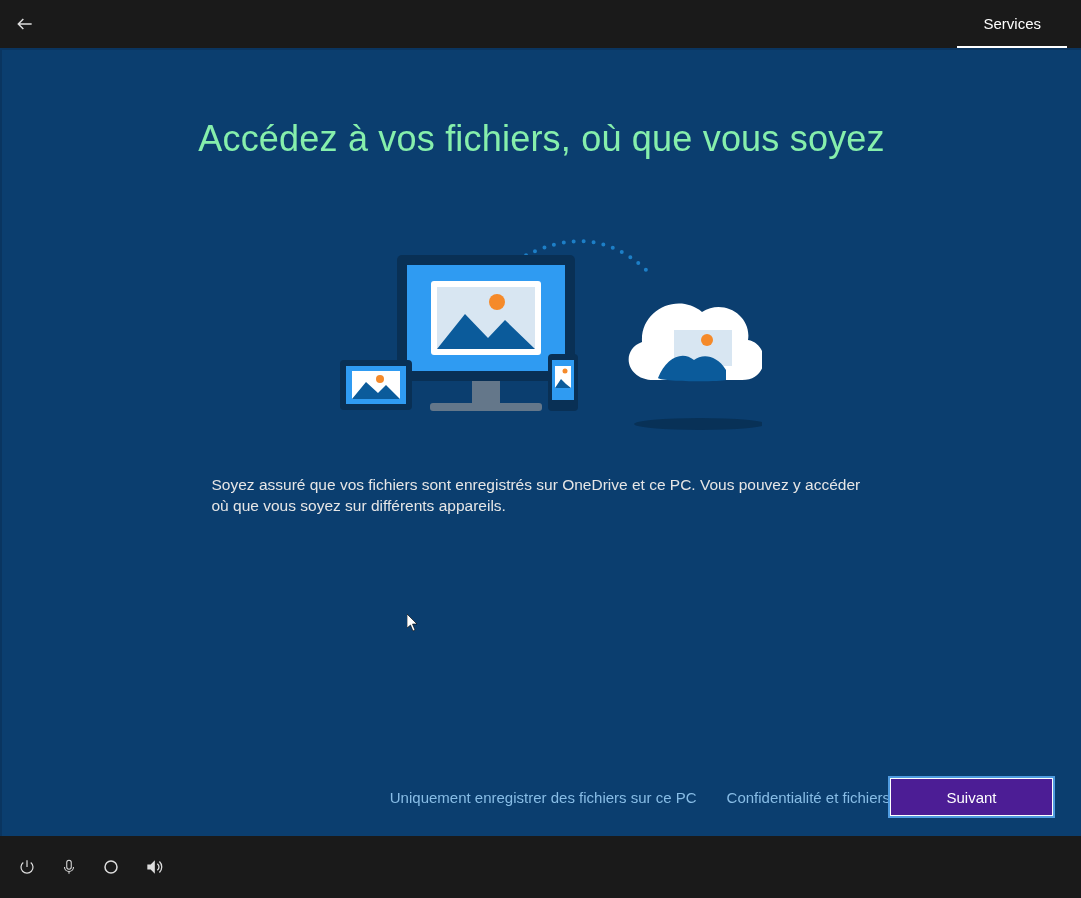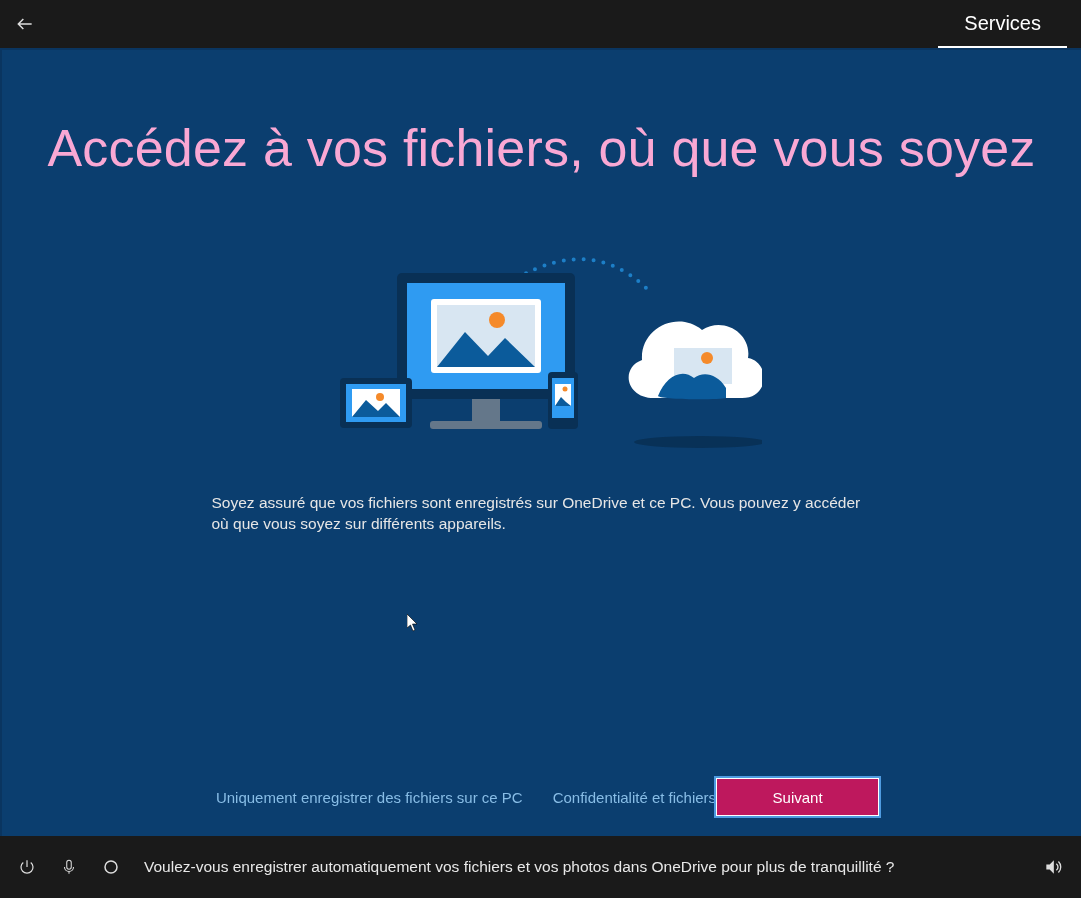--- a/index.html
+++ b/index.html
@@ -37,21 +37,21 @@
       width: 20px;
       height: 20px;
     }
     .tabs {
       display: flex;
       height: 100%;
       align-items: stretch;
     }
     .tab {
       color: #c8c8c8;
-      font-size: 20px;
+      font-size: 15px;
       padding: 0 26px;
       display: flex;
       align-items: center;
       cursor: pointer;
       font-weight: 400;
       text-align: center;
     }
     .tab.active {
       color: #fff;
       border-bottom: 2px solid #fff;
@@ -61,22 +61,22 @@
       background: #0b3e6f;
       border-left: 2px solid #0a3560;
       border-top: 2px solid #0a3560;
       position: relative;
       display: flex;
       flex-direction: column;
       align-items: center;
       padding-top: 68px;
     }
     .page-title {
-      color: #f9a8d4;
-      font-size: 52px;
+      color: #86efac;
+      font-size: 36px;
       font-weight: 300;
       text-align: center;
       letter-spacing: 0.2px;
       margin-bottom: 70px;
     }
     .illustration {
       width: 440px;
       height: 200px;
       position: relative;
       margin-bottom: 32px;
@@ -91,34 +91,34 @@
       padding-left: 5px;
       margin-top: 12px;
     }
     .bottom-links {
       position: absolute;
       bottom: 20px;
       left: 40px;
       right: 28px;
       display: flex;
       align-items: center;
-      justify-content: center;
+      justify-content: flex-end;
     }
     .link-group {
       display: flex;
       gap: 30px;
     }
     .text-link {
       color: #88bde6;
       font-size: 15px;
       cursor: pointer;
       font-weight: 400;
     }
     .next-button {
-      background: #be185d;
+      background: #4c1d95;
       color: #fff;
       border: 1px solid #ffffff;
       outline: 2px solid #4f9be0;
       width: 163px;
       height: 38px;
       font-size: 15px;
       cursor: pointer;
       display: flex;
       align-items: center;
       justify-content: center;
@@ -239,20 +239,19 @@
     <svg width="18" height="18" viewBox="0 0 24 24">
       <rect x="9" y="3" width="6" height="12" rx="3" fill="none" stroke="currentColor" stroke-width="1.4"></rect>
       <path fill="none" stroke="currentColor" stroke-width="1.4" d="M6 12a6 6 0 0 0 12 0M12 18v3"></path>
     </svg>
   </div>
   <div class="bottom-icon">
     <svg width="18" height="18" viewBox="0 0 24 24">
       <circle cx="12" cy="12" r="8" fill="none" stroke="currentColor" stroke-width="2"></circle>
     </svg>
   </div>
-  <div class="cortana-text">Voulez-vous enregistrer automatiquement vos fichiers et vos photos dans OneDrive pour plus de tranquillité ?</div>
   <div class="bottom-icon">
     <svg width="20" height="20" viewBox="0 0 24 24">
       <path fill="currentColor" d="M4 9v6h4l5 5V4L8 9H4z"></path>
       <path fill="none" stroke="currentColor" stroke-width="1.6" d="M16 8a5 5 0 0 1 0 8M18.5 5.5a9 9 0 0 1 0 13"></path>
     </svg>
   </div>
 </div>
 
 </body></html>

